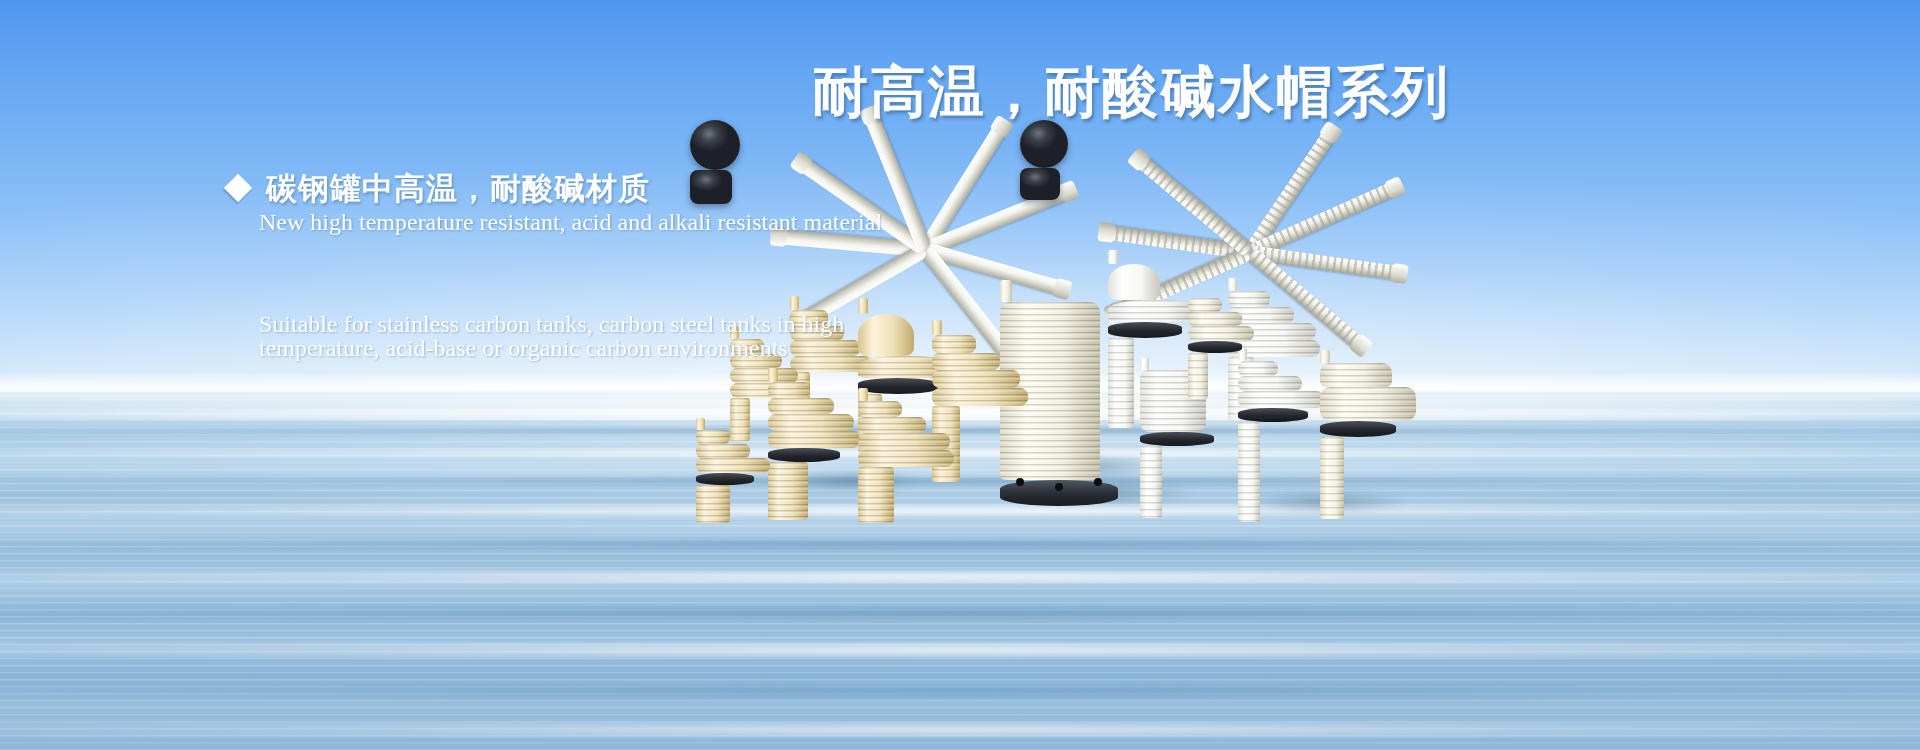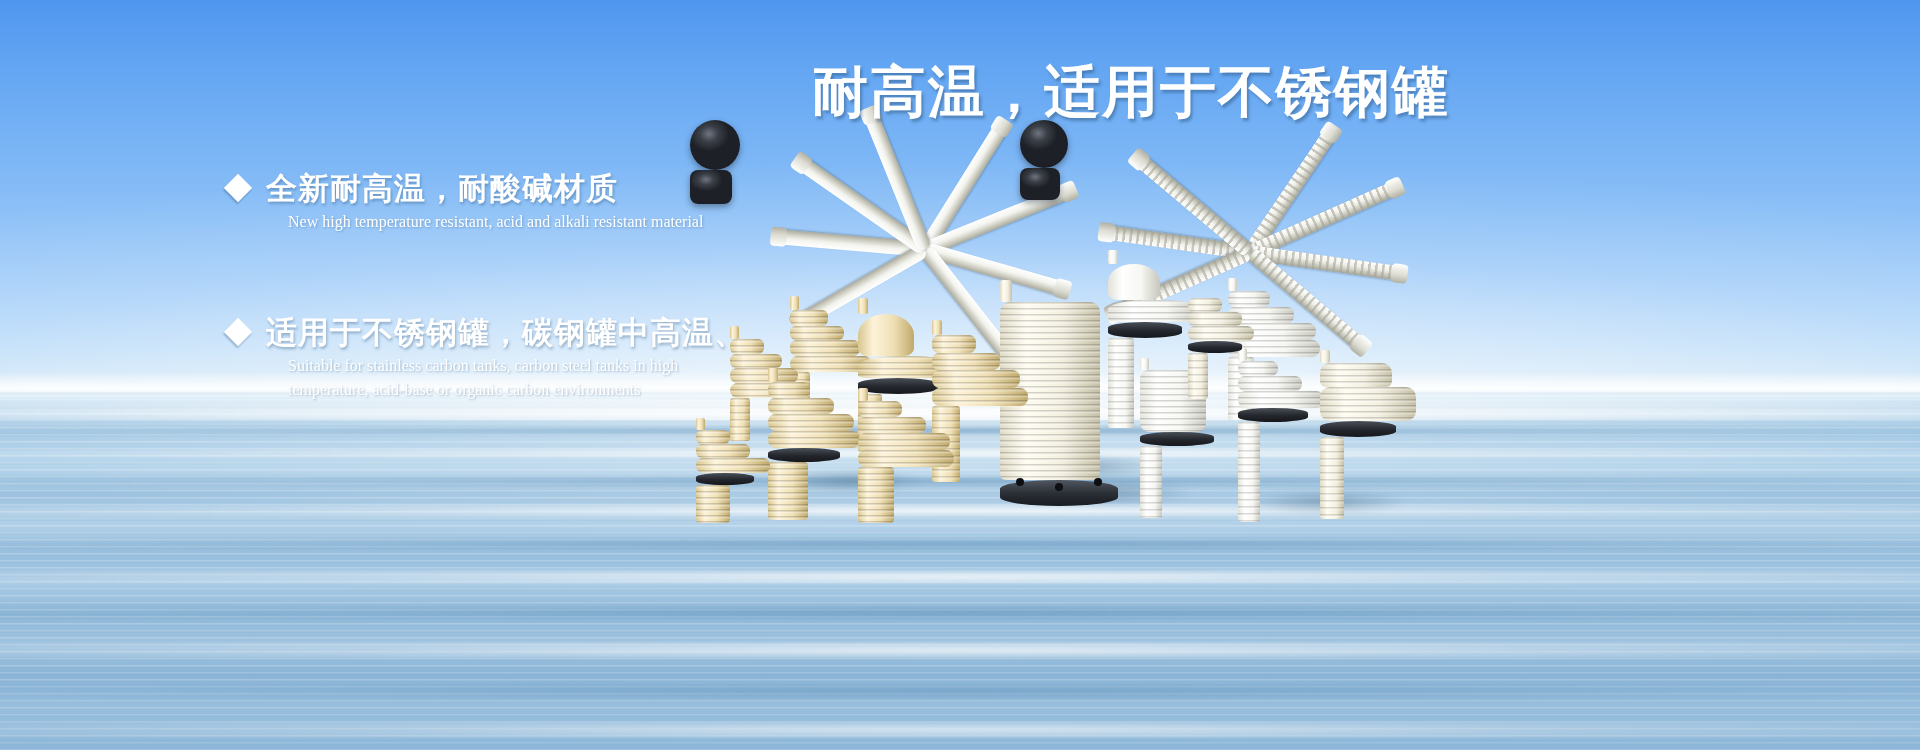--- a/index.html
+++ b/index.html
@@ -125,22 +125,22 @@
     letter-spacing:1px;white-space:nowrap;
     text-shadow:1px 2px 3px rgba(40,80,120,.40);
   }
   .cn-cont{
     font-size:31px;line-height:42px;font-weight:700;color:#ffffff;
     letter-spacing:1px;white-space:nowrap;margin-left:38px;
     text-shadow:1px 2px 3px rgba(40,80,120,.40);
   }
   .en{
     font-family:"Liberation Serif","DejaVu Serif",serif;
-    font-size:16px;line-height:24px;color:#ffffff;
-    margin-left:60px;white-space:nowrap;
+    font-size:24px;line-height:24px;color:#ffffff;
+    margin-left:31px;white-space:nowrap;
     text-shadow:1px 1px 2px rgba(40,80,120,.35);
   }
 
   
   #products{position:absolute;left:690px;top:120px;width:1040px;height:420px;}
   #products > *{position:absolute;}
 
   
   .arm{
     position:absolute;height:15px;border-radius:8px;
@@ -378,32 +378,28 @@
     <div class="cap cream" style="left:498px;top:178px;width:66px;height:92px;">
       <div class="ribs" style="left:16px;top:0;width:34px;height:14px;border-radius:6px;"></div>
       <div class="ribs" style="left:6px;top:12px;width:54px;height:14px;border-radius:6px;"></div>
       <div class="ribs" style="left:0px;top:24px;width:66px;height:15px;border-radius:7px;"></div>
       <div class="dark-ring" style="left:6px;top:37px;width:54px;height:12px;"></div>
       <div class="stem-c" style="left:22px;top:46px;width:20px;height:46px;border-radius:3px;"></div>
     </div>
 
   </div>
 
-  <div id="headline">耐高温，适用于不锈钢罐</div>
+  <div id="headline">耐高温，耐酸碱水帽系列</div>
 
   <div class="bullet-block" id="bullet-1">
     <div class="bullet-row">
       <div class="diamond"></div>
-      <div class="cn">全新耐高温，耐酸碱材质</div>
+      <div class="cn">碳钢罐中高温，耐酸碱材质</div>
     </div>
     <div class="en">New high temperature resistant, acid and alkali resistant material</div>
   </div>
 
   <div class="bullet-block" id="bullet-2">
-    <div class="bullet-row">
-      <div class="diamond"></div>
-      <div class="cn">适用于不锈钢罐，碳钢罐中高温、</div>
-    </div>
     <div class="en">Suitable for stainless carbon tanks, carbon steel tanks in high</div>
     <div class="en">temperature, acid-base or organic carbon environments</div>
   </div>
 
 </div>
 
 </body></html>

